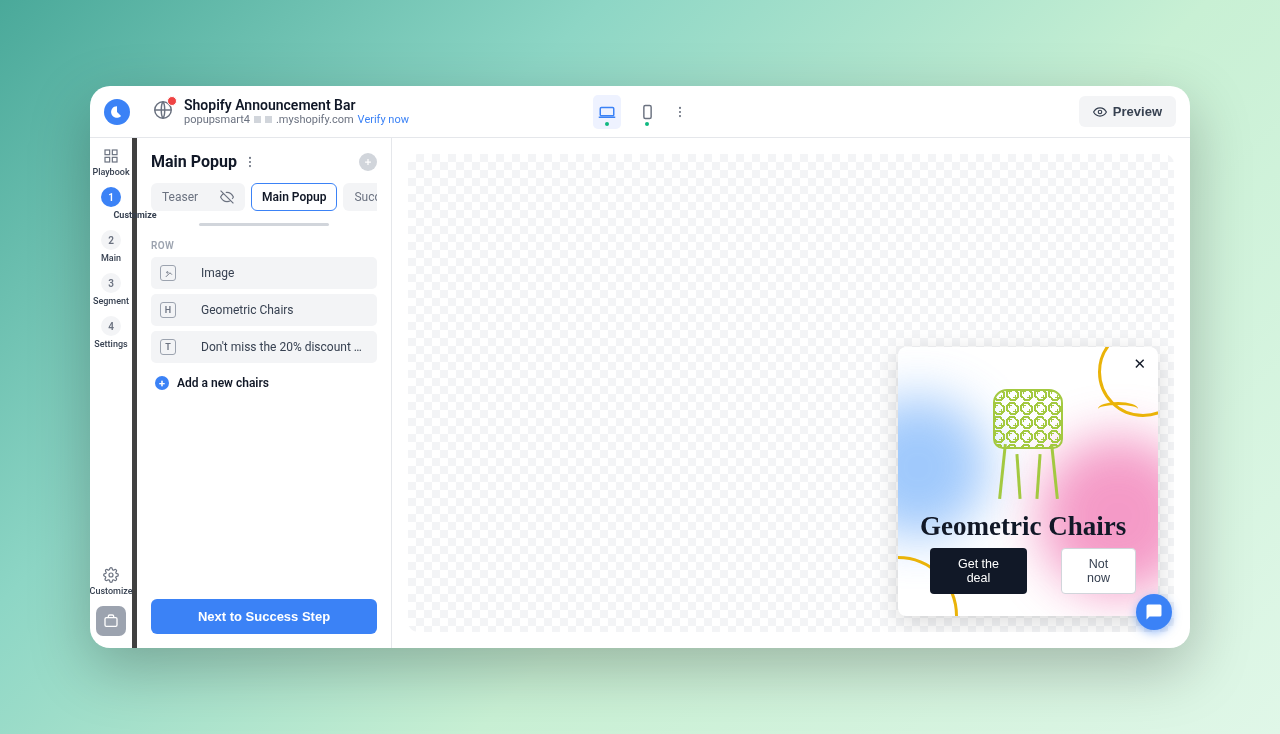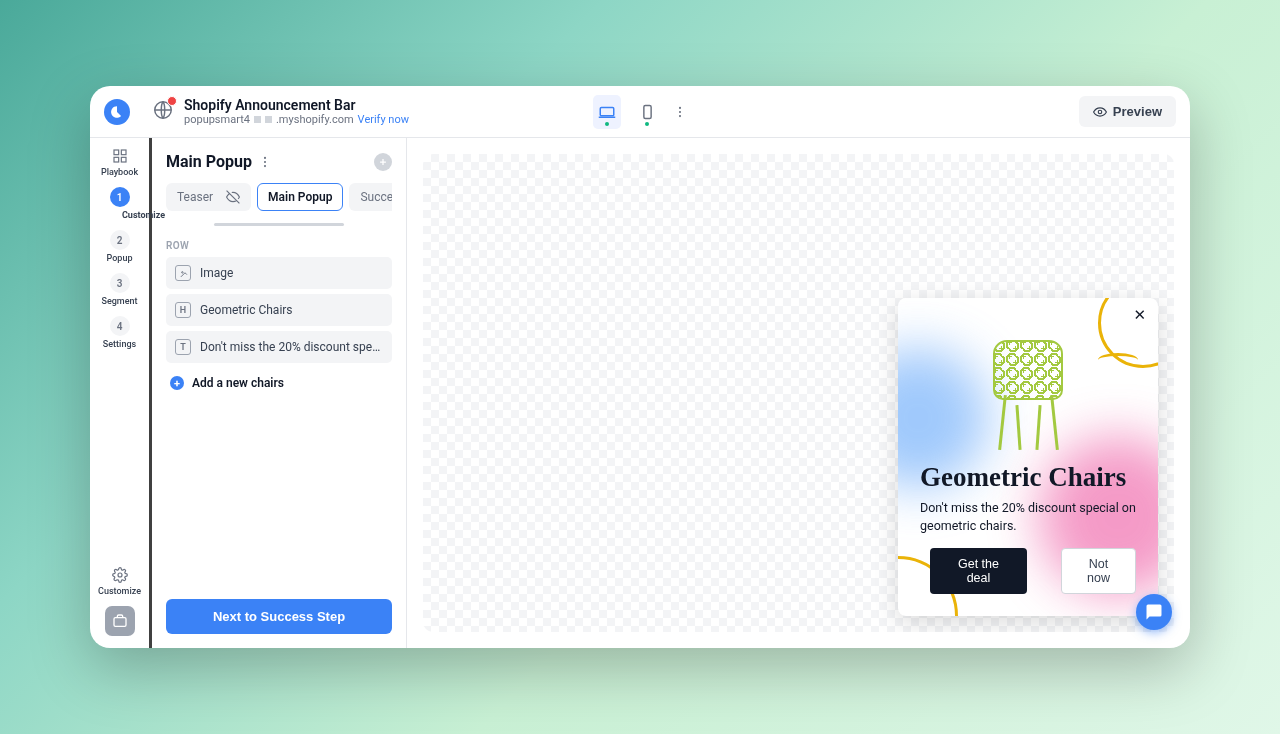--- a/index.html
+++ b/index.html
@@ -23,44 +23,44 @@
   .dev-btn { width:28px; height:34px; display:flex; flex-direction:column; align-items:center; justify-content:center; border-radius:5px; cursor:pointer; color:#6b7280; position:relative;}
   .dev-btn.active { background:#eef2ff; color:#3b82f6; }
   .dev-btn .dot { position:absolute; bottom:3px; width:4px; height:4px; border-radius:50%; background:#10b981;}
   .kebab { color:#6b7280; cursor:pointer;}
   .preview-btn { margin-left:auto; background:#f3f4f6; border:none; border-radius:6px; padding:8px 14px; font-size:13px; font-weight:600; color:#374151; display:flex; align-items:center; gap:6px; cursor:pointer;}
 
   
   .body { flex:1; display:flex; min-height:0;}
 
   
-  .rail { width:62px; border-right:3px solid #404040; display:flex; flex-direction:column; padding-top:10px; gap:10px;}
+  .rail { width:47px; border-right:5px solid #404040; display:flex; flex-direction:column; align-items:center; padding-top:10px; gap:10px;}
   .rail-item { display:flex; flex-direction:column; align-items:center; gap:3px; cursor:pointer; }
   .rail-circle { width:20px; height:20px; border-radius:50%; background:#f3f4f6; color:#6b7280; font-size:10px; font-weight:600; display:flex; align-items:center; justify-content:center;}
   .rail-item.active .rail-circle { background:#3b82f6; color:#fff;}
   .rail-label { font-size:9px; color:#374151; font-weight:500;}
   .rail-item.active .rail-label { font-weight:700;margin-left:48px;}
   .rail-icon { width:16px; height:16px; color:#6b7280;}
   .rail-spacer { flex:1;}
   .rail-bottom { display:flex; flex-direction:column; align-items:center; gap:10px; padding-bottom:12px;}
   .suitcase { width:30px; height:30px; background:#9ca3af; border-radius:7px; display:flex; align-items:center; justify-content:center;}
 
   
   .panel { width:255px; border-right:1px solid #e5e7eb; display:flex; flex-direction:column; padding:14px;}
   .panel-head { display:flex; align-items:center; gap:6px; margin-bottom:12px;}
   .panel-title { font-size:16px; font-weight:700; color:#111827;}
   .panel-head .add { margin-left:auto; width:18px; height:18px; background:#d1d5db; border-radius:50%; color:#fff; display:flex; align-items:center; justify-content:center; cursor:pointer;}
   .tabs { display:flex; gap:6px; margin-bottom:6px; overflow:hidden;}
-  .tab { padding:6px 10px; font-size:12px; color:#6b7280; border-radius:6px; background:#f3f4f6; cursor:pointer; display:flex; align-items:center; gap:13px; white-space:nowrap; border:1px solid transparent;}
+  .tab { padding:6px 10px; font-size:12px; color:#6b7280; border-radius:6px; background:#f3f4f6; cursor:pointer; display:flex; align-items:center; gap:22px; white-space:nowrap; border:1px solid transparent;}
   .tab.active { background:#fff; border:1px solid #3b82f6; color:#111827; font-weight:600;}
   .tab-scroll { width:130px; height:3px; background:#d1d5db; border-radius:2px; margin:6px auto 14px;}
   .row-label { font-size:10px; color:#9ca3af; font-weight:600; letter-spacing:0.04em; margin-bottom:6px;}
   .elem { background:#f3f4f6; border-radius:5px; padding:8px 9px; display:flex; align-items:center; gap:9px; font-size:12px; color:#374151; margin-bottom:5px; cursor:pointer; overflow:hidden;}
   .elem .e-icon { width:16px; height:16px; border:1.3px solid #9ca3af; border-radius:3px; display:flex; align-items:center; justify-content:center; font-size:9px; color:#6b7280; flex-shrink:0; font-weight:600;}
-  .elem .e-text { white-space:nowrap; overflow:hidden; text-overflow:ellipsis;}
+  .elem .e-text { white-space:nowrap; overflow:hidden; text-overflow:ellipsis;margin-left:16px;}
   .add-elem { display:flex; align-items:center; gap:8px; font-size:12px; font-weight:600; color:#111827; padding:8px 4px; cursor:pointer;}
   .add-elem .pl { width:14px; height:14px; border-radius:50%; background:#3b82f6; color:#fff; display:flex; align-items:center; justify-content:center; font-size:11px;font-weight:700;}
   .panel-footer { margin-top:auto;}
   .next-btn { width:100%; background:#3b82f6; color:#fff; border:none; border-radius:6px; padding:10px; font-size:13px; font-weight:600; cursor:pointer;margin-top:42px;}
 
   
   .canvas { flex:1; padding:16px; position:relative;}
   .canvas-surf { width:100%; height:100%; border-radius:10px; position:relative; overflow:hidden;
     background-image:
       linear-gradient(45deg, #f3f4f6 25%, transparent 25%),
@@ -173,21 +173,21 @@
             <rect x="14" y="14" width="7" height="7"></rect>
           </svg>
         <div class="rail-label">Playbook</div>
       </div>
       <div class="rail-item active">
         <div class="rail-circle">1</div>
         <div class="rail-label">Customize</div>
       </div>
       <div class="rail-item">
         <div class="rail-circle">2</div>
-        <div class="rail-label">Popup</div>
+        <div class="rail-label">Main</div>
       </div>
       <div class="rail-item">
         <div class="rail-circle">3</div>
         <div class="rail-label">Segment</div>
       </div>
       <div class="rail-item">
         <div class="rail-circle">4</div>
         <div class="rail-label">Settings</div>
       </div>
       <div class="rail-spacer"></div>
@@ -277,21 +277,20 @@
           <div class="popup-inner">
             <div class="popup-close">✕</div>
             <div class="chair">
               <div class="chair-seat"></div>
               <div class="chair-leg l1"></div>
                 <div class="chair-leg l2"></div>
               <div class="chair-leg l3"></div>
                 <div class="chair-leg l4"></div>
             </div>
             <div class="popup-title">Geometric Chairs</div>
-            <div class="popup-desc">Don't miss the 20% discount special on geometric chairs.</div>
             <div class="popup-btns">
               <button class="pbtn primary">Get the deal</button>
               <button class="pbtn secondary">Not now</button>
             </div>
           </div>
         </div>
       </div>
     </div>
 
   </div>

